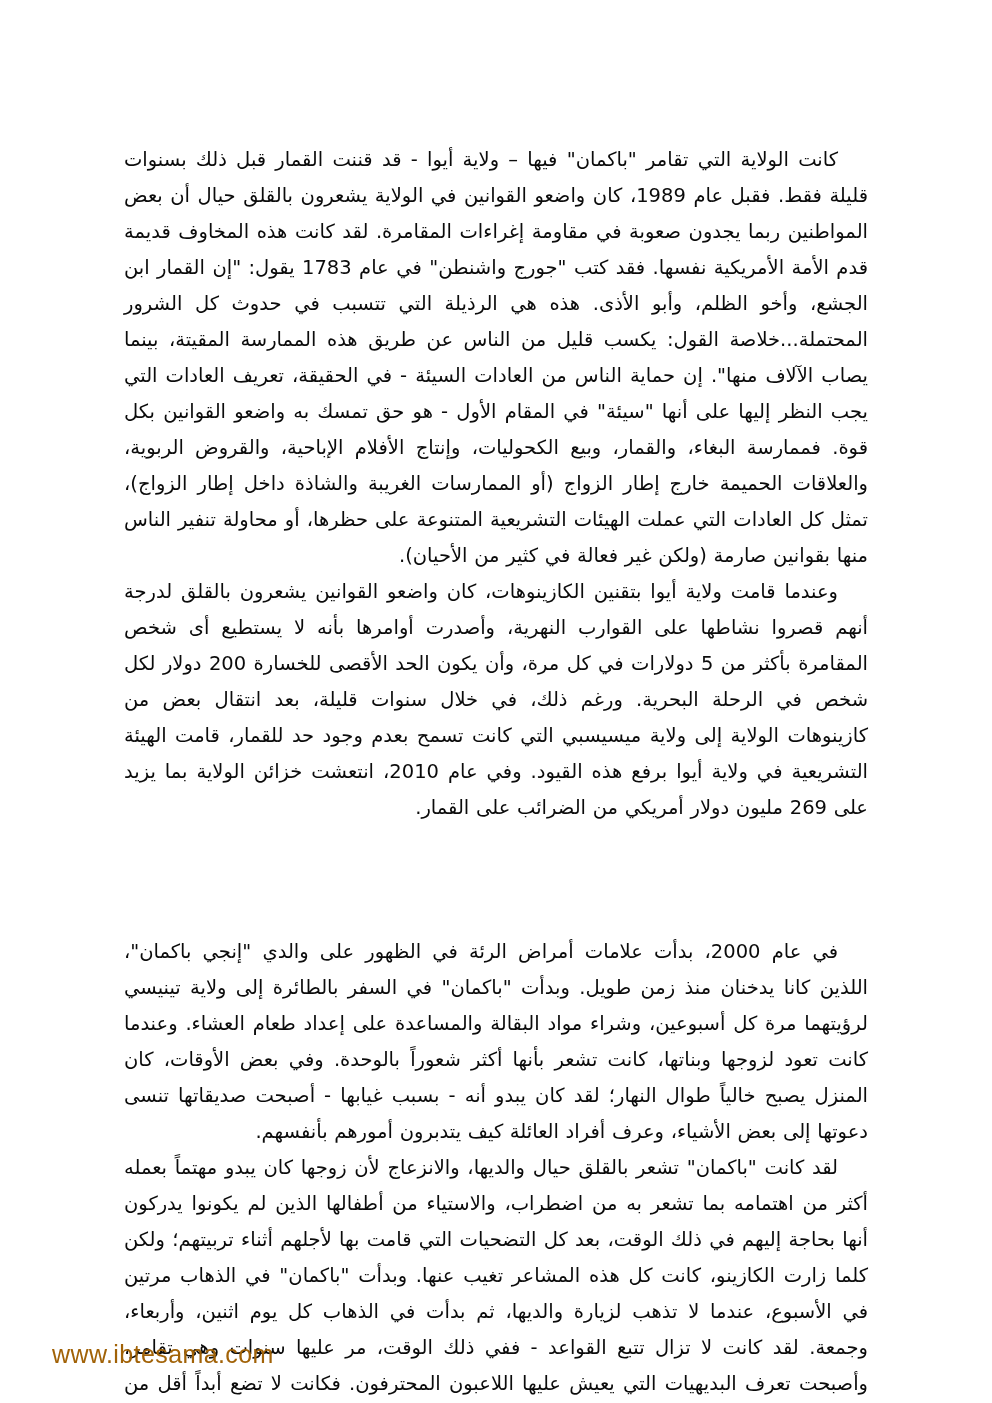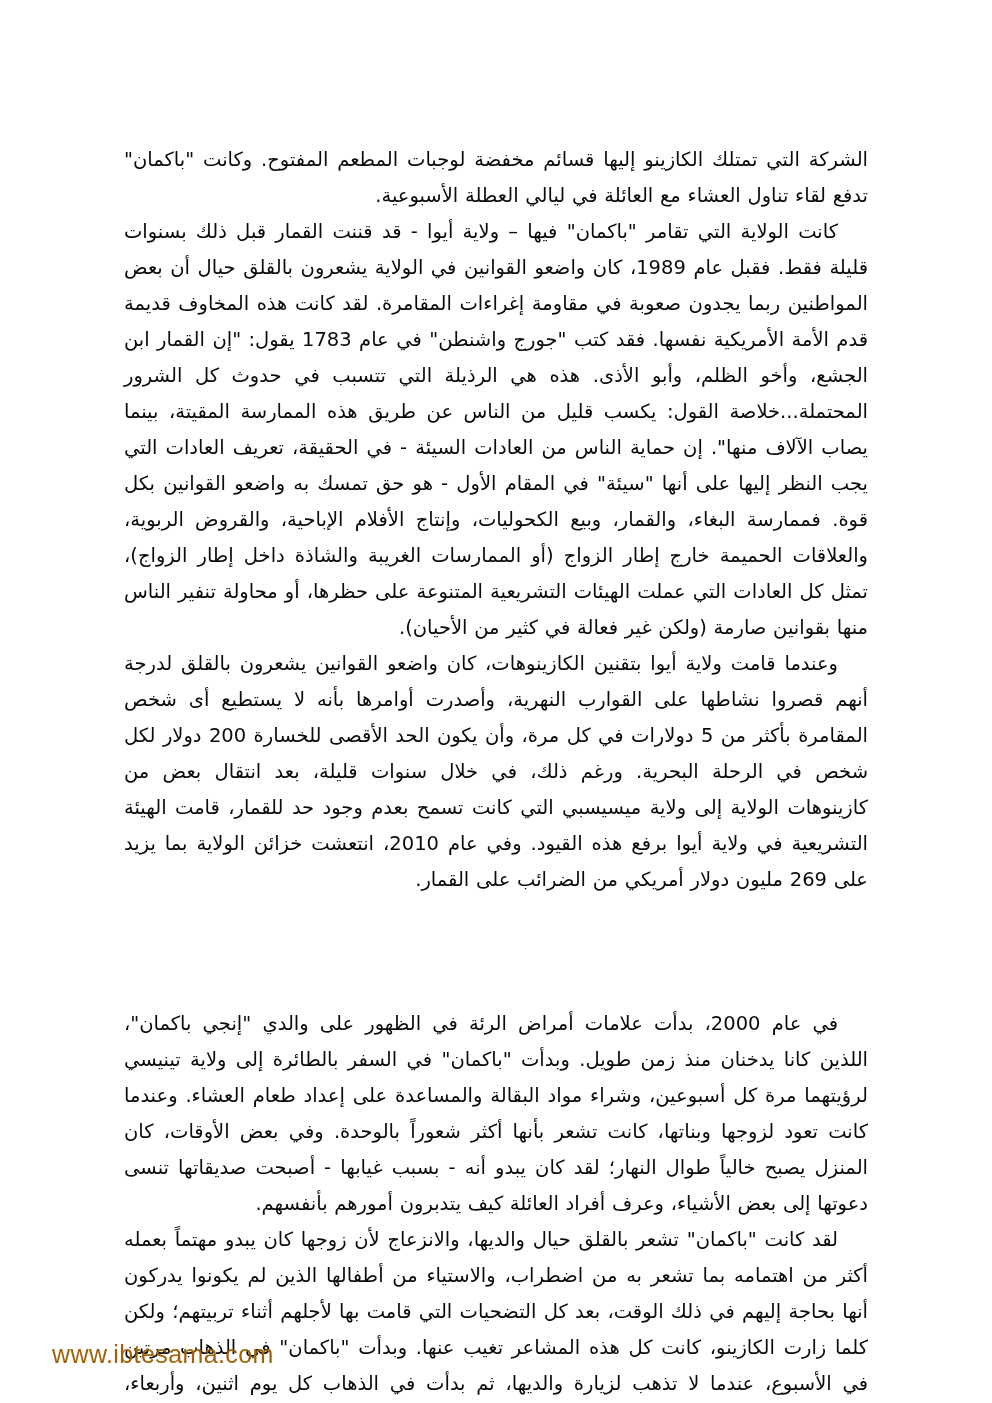--- a/index.html
+++ b/index.html
@@ -64,21 +64,20 @@
   }
 </style>
 </head>
 <body>
 
 <div class="page">
 
   <div class="text-column">
 
     <div>
-      <p class="para">الشركة التي تمتلك الكازينو إليها قسائم مخفضة لوجبات المطعم المفتوح. وكانت "باكمان" تدفع لقاء تناول العشاء مع العائلة في ليالي العطلة الأسبوعية.</p>
       <p class="para indent">كانت الولاية التي تقامر "باكمان" فيها – ولاية أيوا - قد قننت القمار قبل ذلك بسنوات قليلة فقط. فقبل عام 1989، كان واضعو القوانين في الولاية يشعرون بالقلق حيال أن بعض المواطنين ربما يجدون صعوبة في مقاومة إغراءات المقامرة. لقد كانت هذه المخاوف قديمة قدم الأمة الأمريكية نفسها. فقد كتب "جورج واشنطن" في عام 1783 يقول: "إن القمار ابن الجشع، وأخو الظلم، وأبو الأذى. هذه هي الرذيلة التي تتسبب في حدوث كل الشرور المحتملة...خلاصة القول: يكسب قليل من الناس عن طريق هذه الممارسة المقيتة، بينما يصاب الآلاف منها". إن حماية الناس من العادات السيئة - في الحقيقة، تعريف العادات التي يجب النظر إليها على أنها "سيئة" في المقام الأول - هو حق تمسك به واضعو القوانين بكل قوة. فممارسة البغاء، والقمار، وبيع الكحوليات، وإنتاج الأفلام الإباحية، والقروض الربوية، والعلاقات الحميمة خارج إطار الزواج (أو الممارسات الغريبة والشاذة داخل إطار الزواج)، تمثل كل العادات التي عملت الهيئات التشريعية المتنوعة على حظرها، أو محاولة تنفير الناس منها بقوانين صارمة (ولكن غير فعالة في كثير من الأحيان).</p>
       <p class="para indent">وعندما قامت ولاية أيوا بتقنين الكازينوهات، كان واضعو القوانين يشعرون بالقلق لدرجة أنهم قصروا نشاطها على القوارب النهرية، وأصدرت أوامرها بأنه لا يستطيع أى شخص المقامرة بأكثر من 5 دولارات في كل مرة، وأن يكون الحد الأقصى للخسارة 200 دولار لكل شخص في الرحلة البحرية. ورغم ذلك، في خلال سنوات قليلة، بعد انتقال بعض من كازينوهات الولاية إلى ولاية ميسيسبي التي كانت تسمح بعدم وجود حد للقمار، قامت الهيئة التشريعية في ولاية أيوا برفع هذه القيود. وفي عام 2010، انتعشت خزائن الولاية بما يزيد على 269 مليون دولار أمريكي من الضرائب على القمار.</p>
     </div>
 
     <div class="block-gap"></div>
 
     <div>
       <p class="para indent">في عام 2000، بدأت علامات أمراض الرئة في الظهور على والدي "إنجي باكمان"، اللذين كانا يدخنان منذ زمن طويل. وبدأت "باكمان" في السفر بالطائرة إلى ولاية تينيسي لرؤيتهما مرة كل أسبوعين، وشراء مواد البقالة والمساعدة على إعداد طعام العشاء. وعندما كانت تعود لزوجها وبناتها، كانت تشعر بأنها أكثر شعوراً بالوحدة. وفي بعض الأوقات، كان المنزل يصبح خالياً طوال النهار؛ لقد كان يبدو أنه - بسبب غيابها - أصبحت صديقاتها تنسى دعوتها إلى بعض الأشياء، وعرف أفراد العائلة كيف يتدبرون أمورهم بأنفسهم.</p>
       <p class="para indent">لقد كانت "باكمان" تشعر بالقلق حيال والديها، والانزعاج لأن زوجها كان يبدو مهتماً بعمله أكثر من اهتمامه بما تشعر به من اضطراب، والاستياء من أطفالها الذين لم يكونوا يدركون أنها بحاجة إليهم في ذلك الوقت، بعد كل التضحيات التي قامت بها لأجلهم أثناء تربيتهم؛ ولكن كلما زارت الكازينو، كانت كل هذه المشاعر تغيب عنها. وبدأت "باكمان" في الذهاب مرتين في الأسبوع، عندما لا تذهب لزيارة والديها، ثم بدأت في الذهاب كل يوم اثنين، وأربعاء، وجمعة. لقد كانت لا تزال تتبع القواعد - ففي ذلك الوقت، مر عليها سنوات وهي تقامر، وأصبحت تعرف البديهيات التي يعيش عليها اللاعبون المحترفون. فكانت لا تضع أبداً أقل من 25 دولاراً من ورق اللعب، ودائماً ما كانت تلعب بمجموعتين من الأوراق في المرة الواحدة. فتخبرني</p>
     </div>

